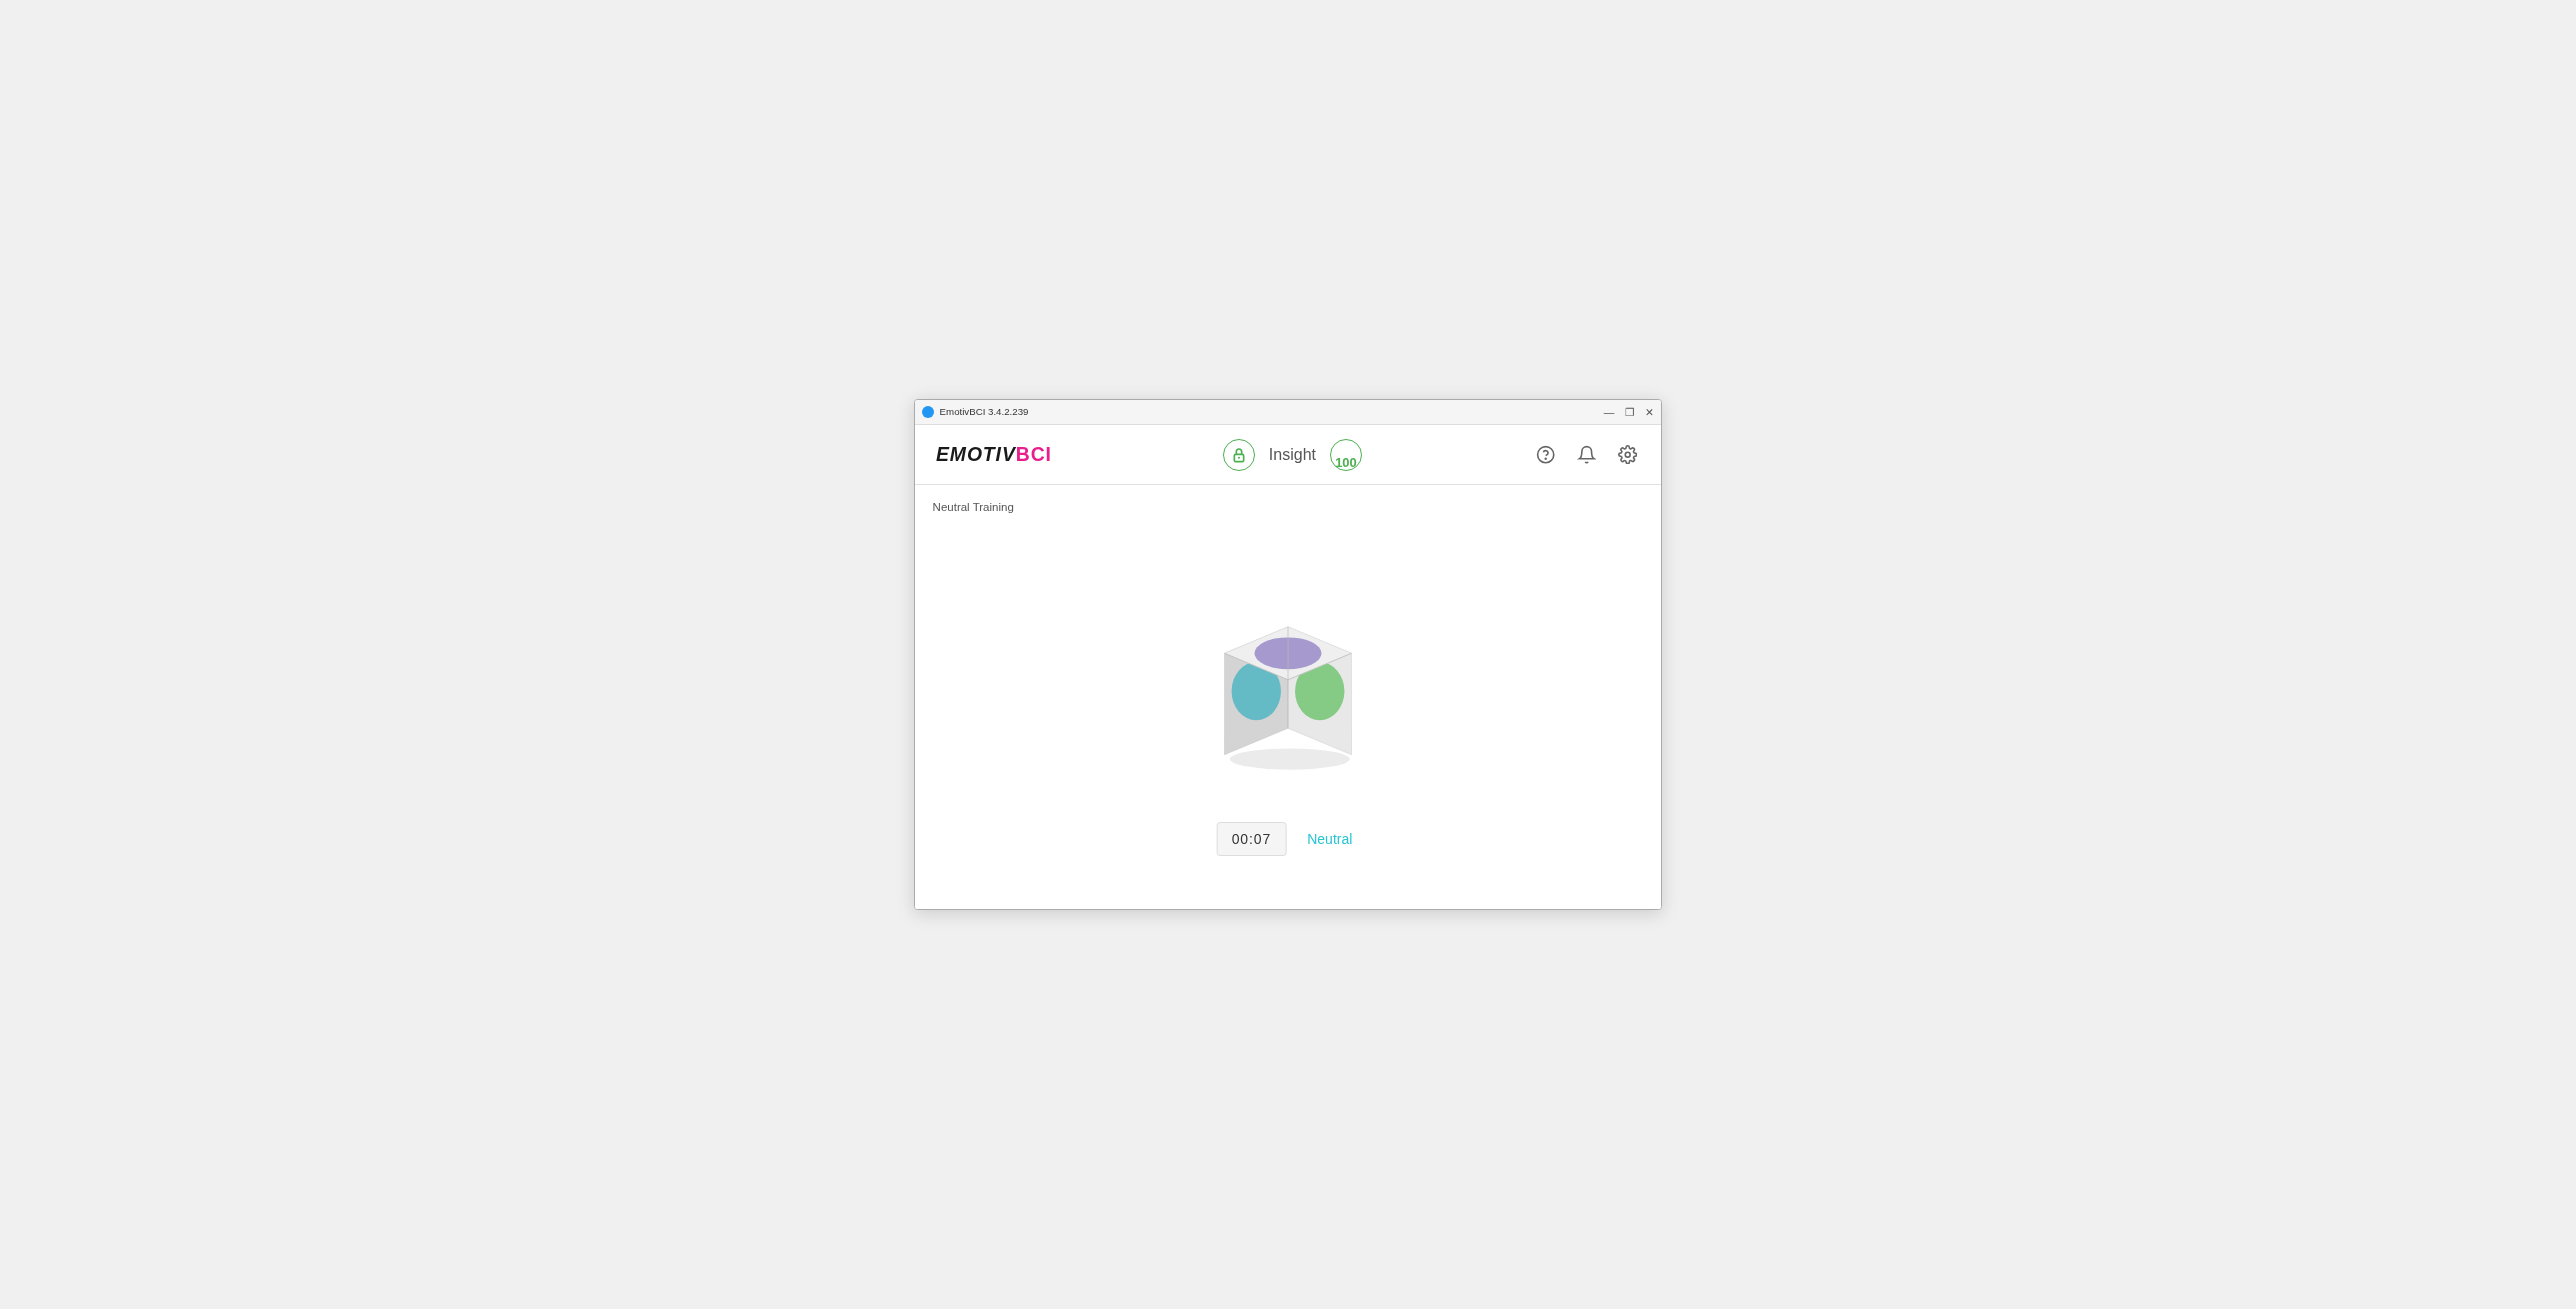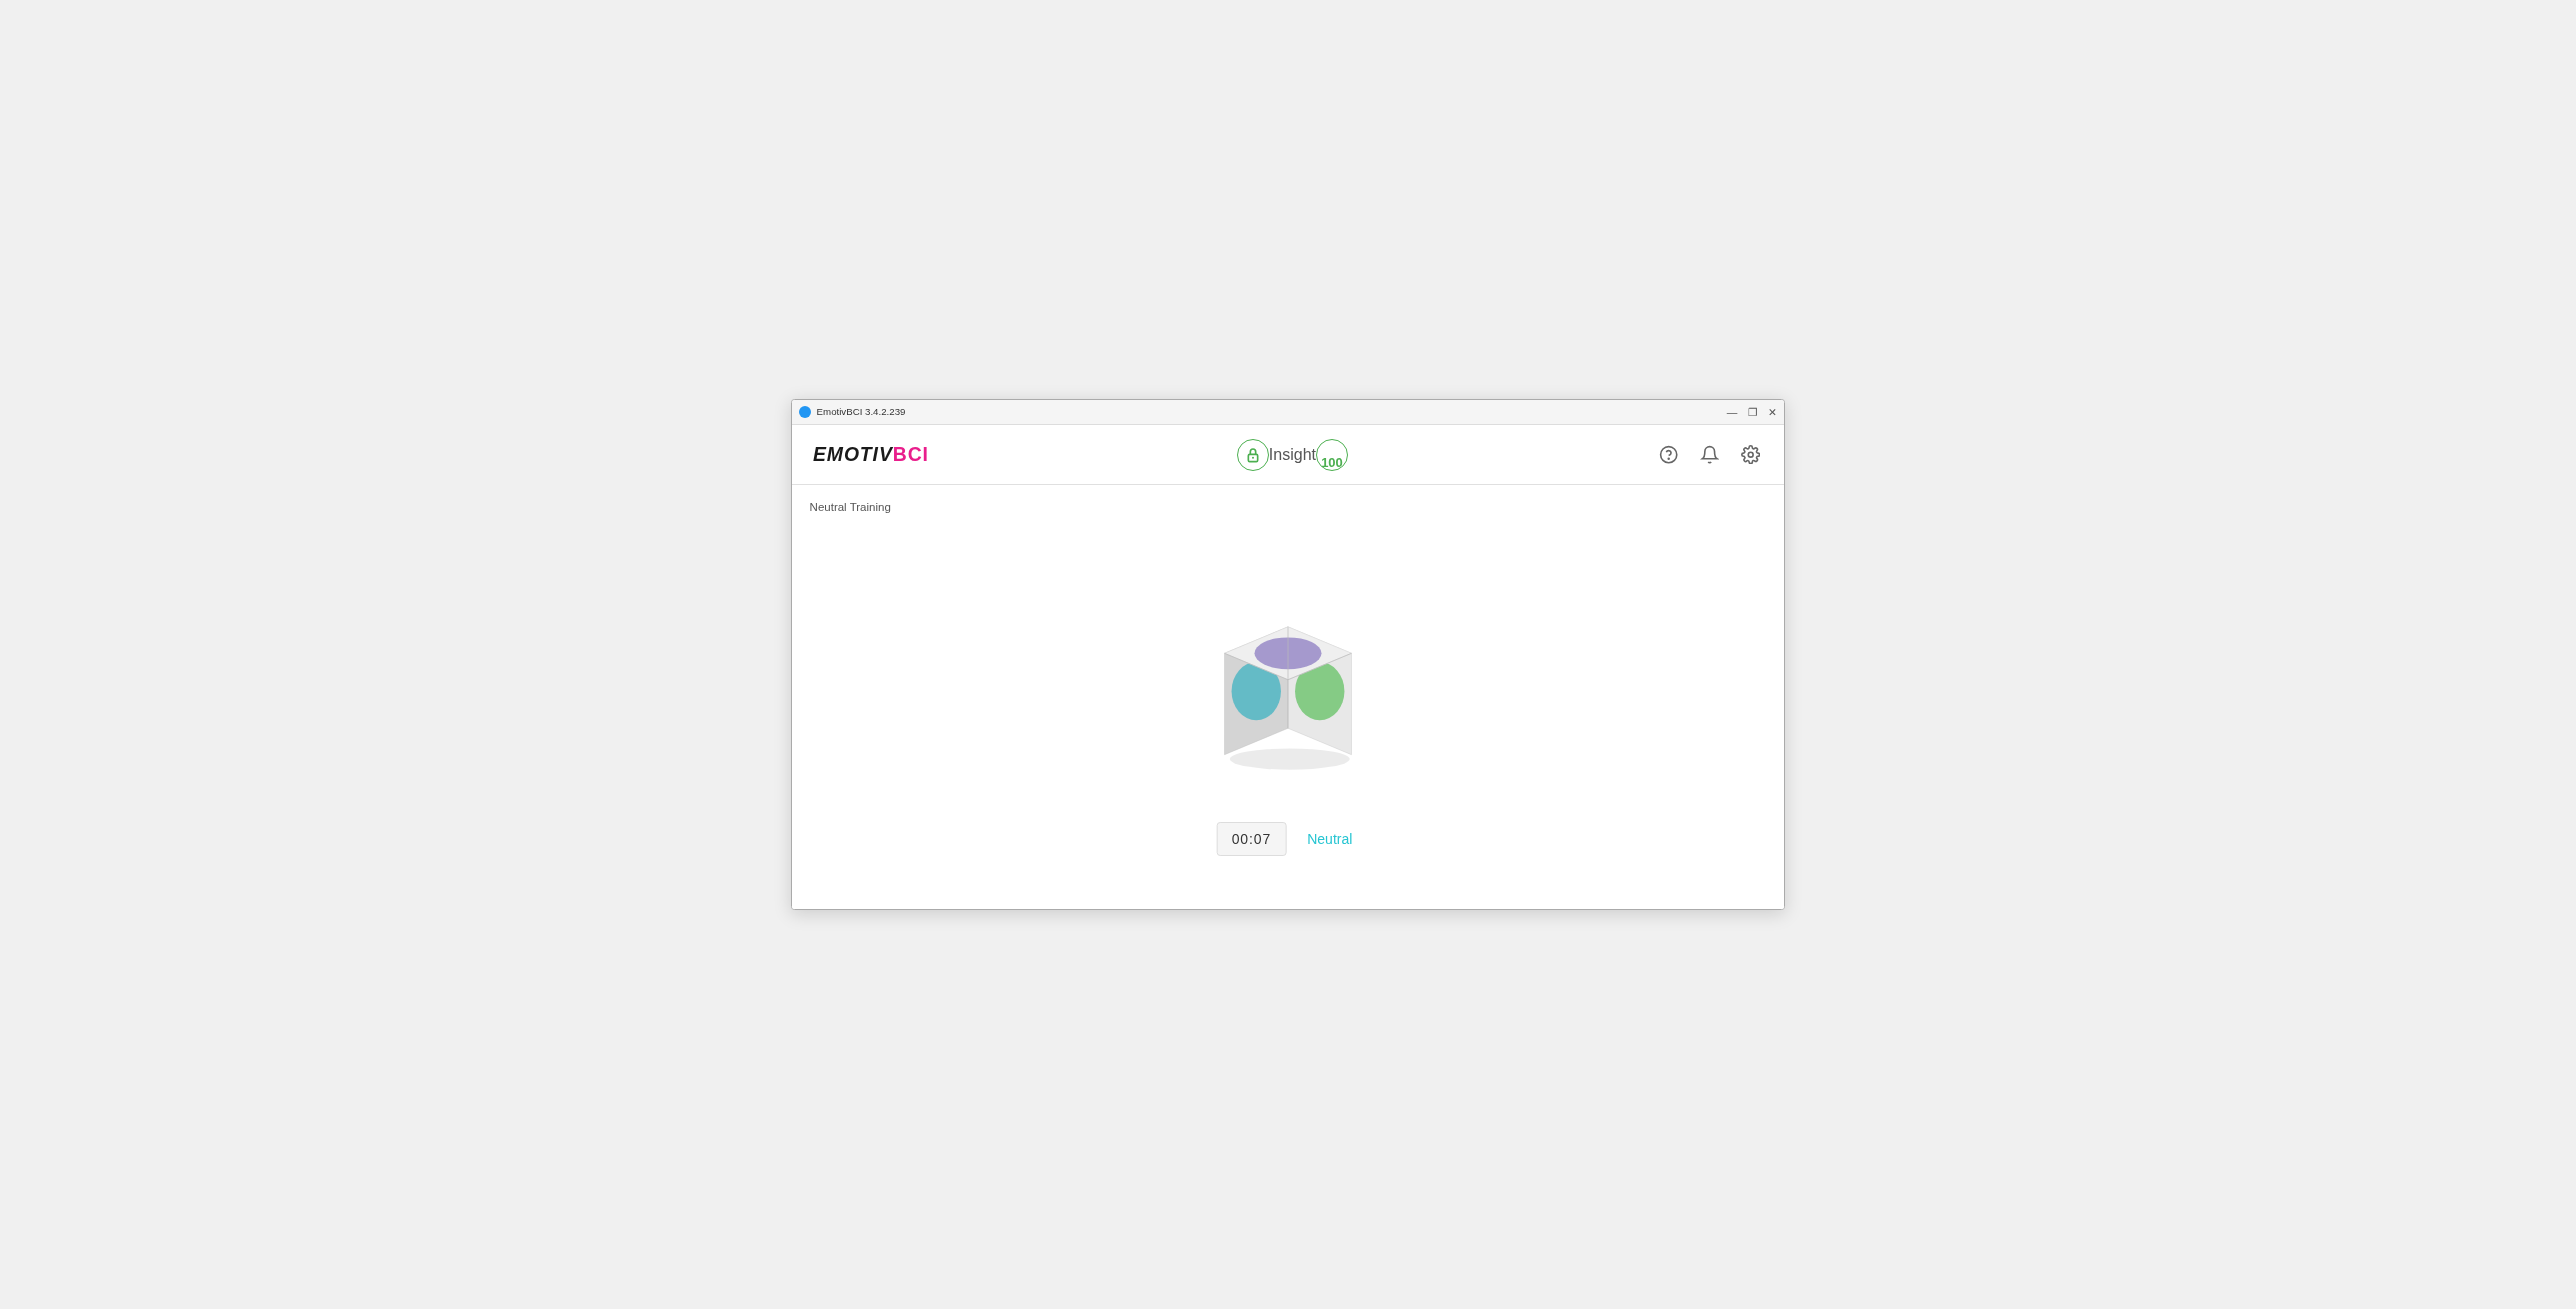--- a/index.html
+++ b/index.html
@@ -12,21 +12,21 @@
       background: #f0f0f0;
       font-family: 'Segoe UI', Arial, sans-serif;
       width: 100vw;
       height: 100vh;
       display: flex;
       align-items: center;
       justify-content: center;
     }
 
     .window {
-      width: 994px;
+      width: 748px;
       height: 511px;
       background: #ffffff;
       border: 0.9px solid #aaaaaa;
       border-radius: 3.5px;
       display: flex;
       flex-direction: column;
       box-shadow: 0 3.5px 17.6px rgba(0,0,0,0.15);
       overflow: hidden;
     }
 
@@ -99,20 +99,21 @@
       font-style: italic;
     }
 
     .logo-bci {
       color: #e91e8c;
     }
 
     .header-center {
       display: flex;
       align-items: center;
+      gap: 14px;
     }
 
     .device-icon {
       width: 32px;
       height: 32px;
       border: 1.8px solid #4caf50;
       border-radius: 50%;
       display: flex;
       align-items: center;
       justify-content: center;

